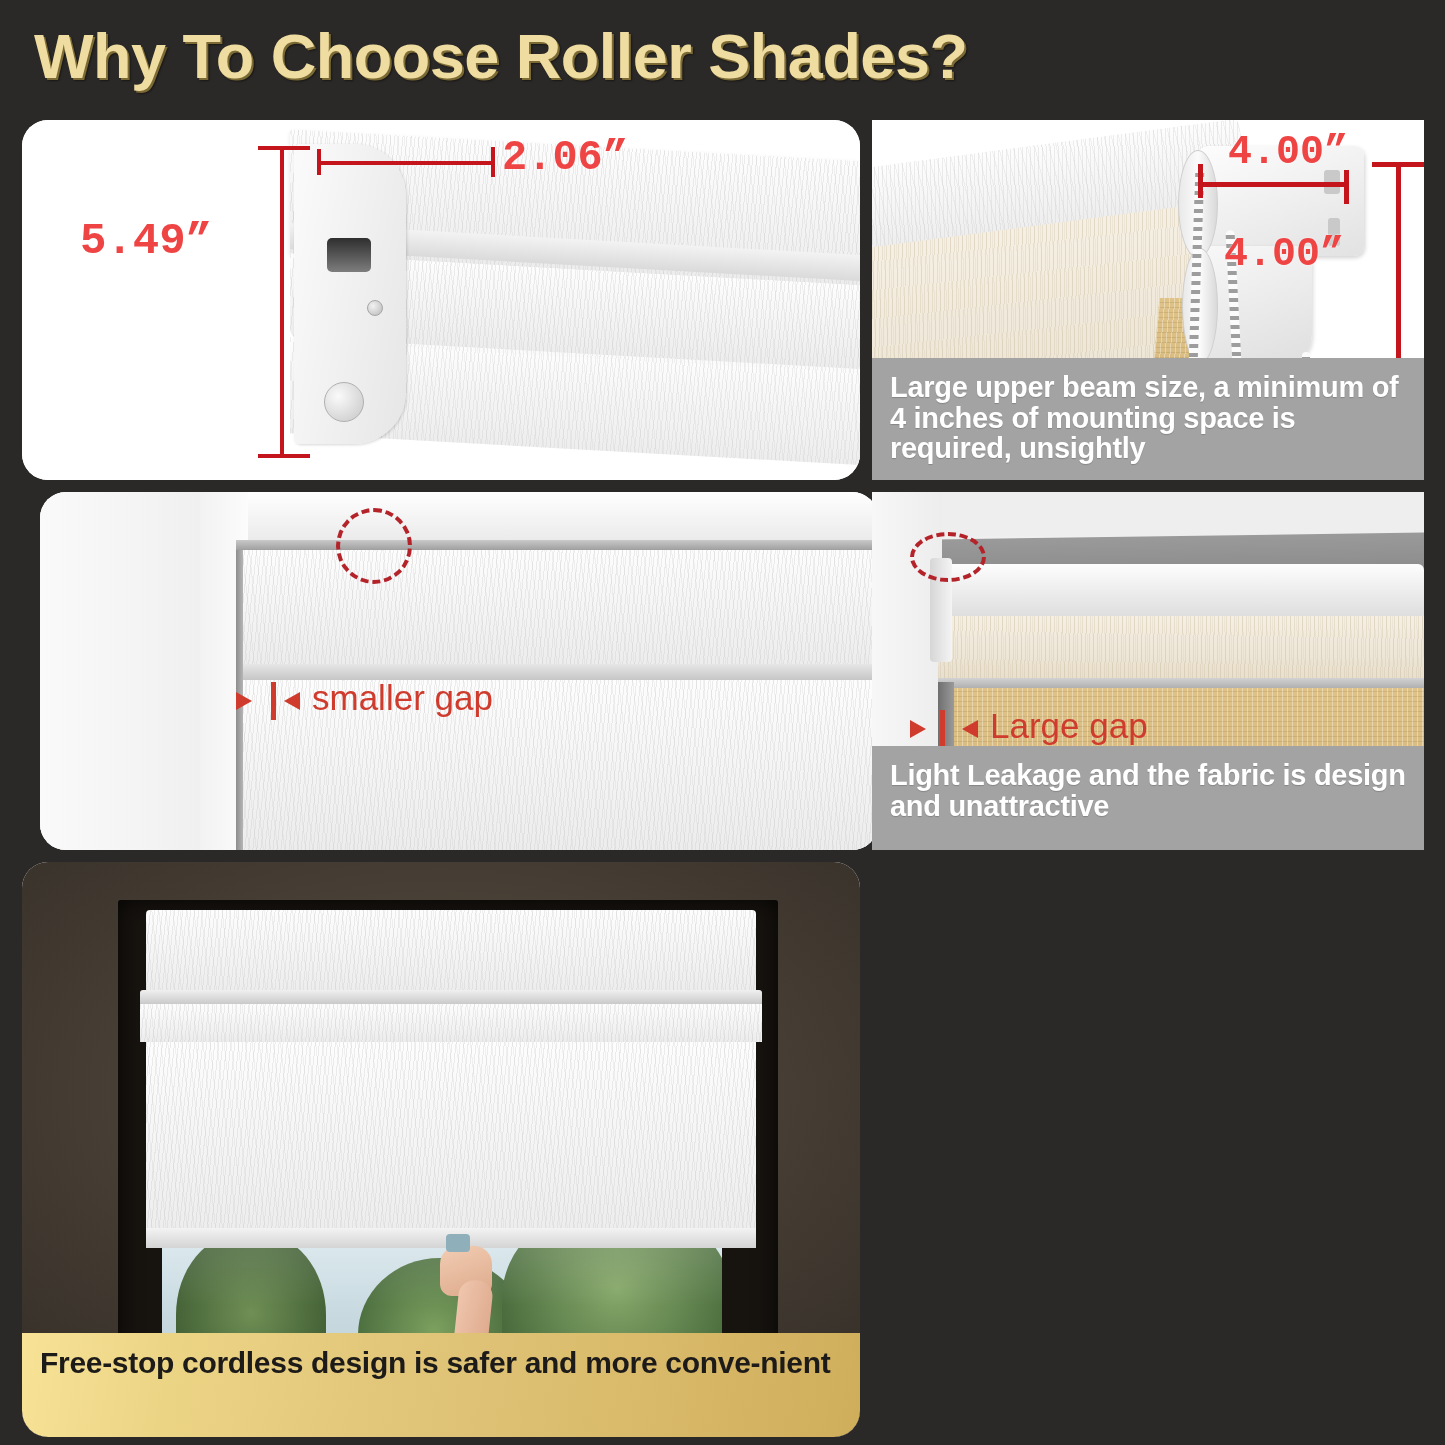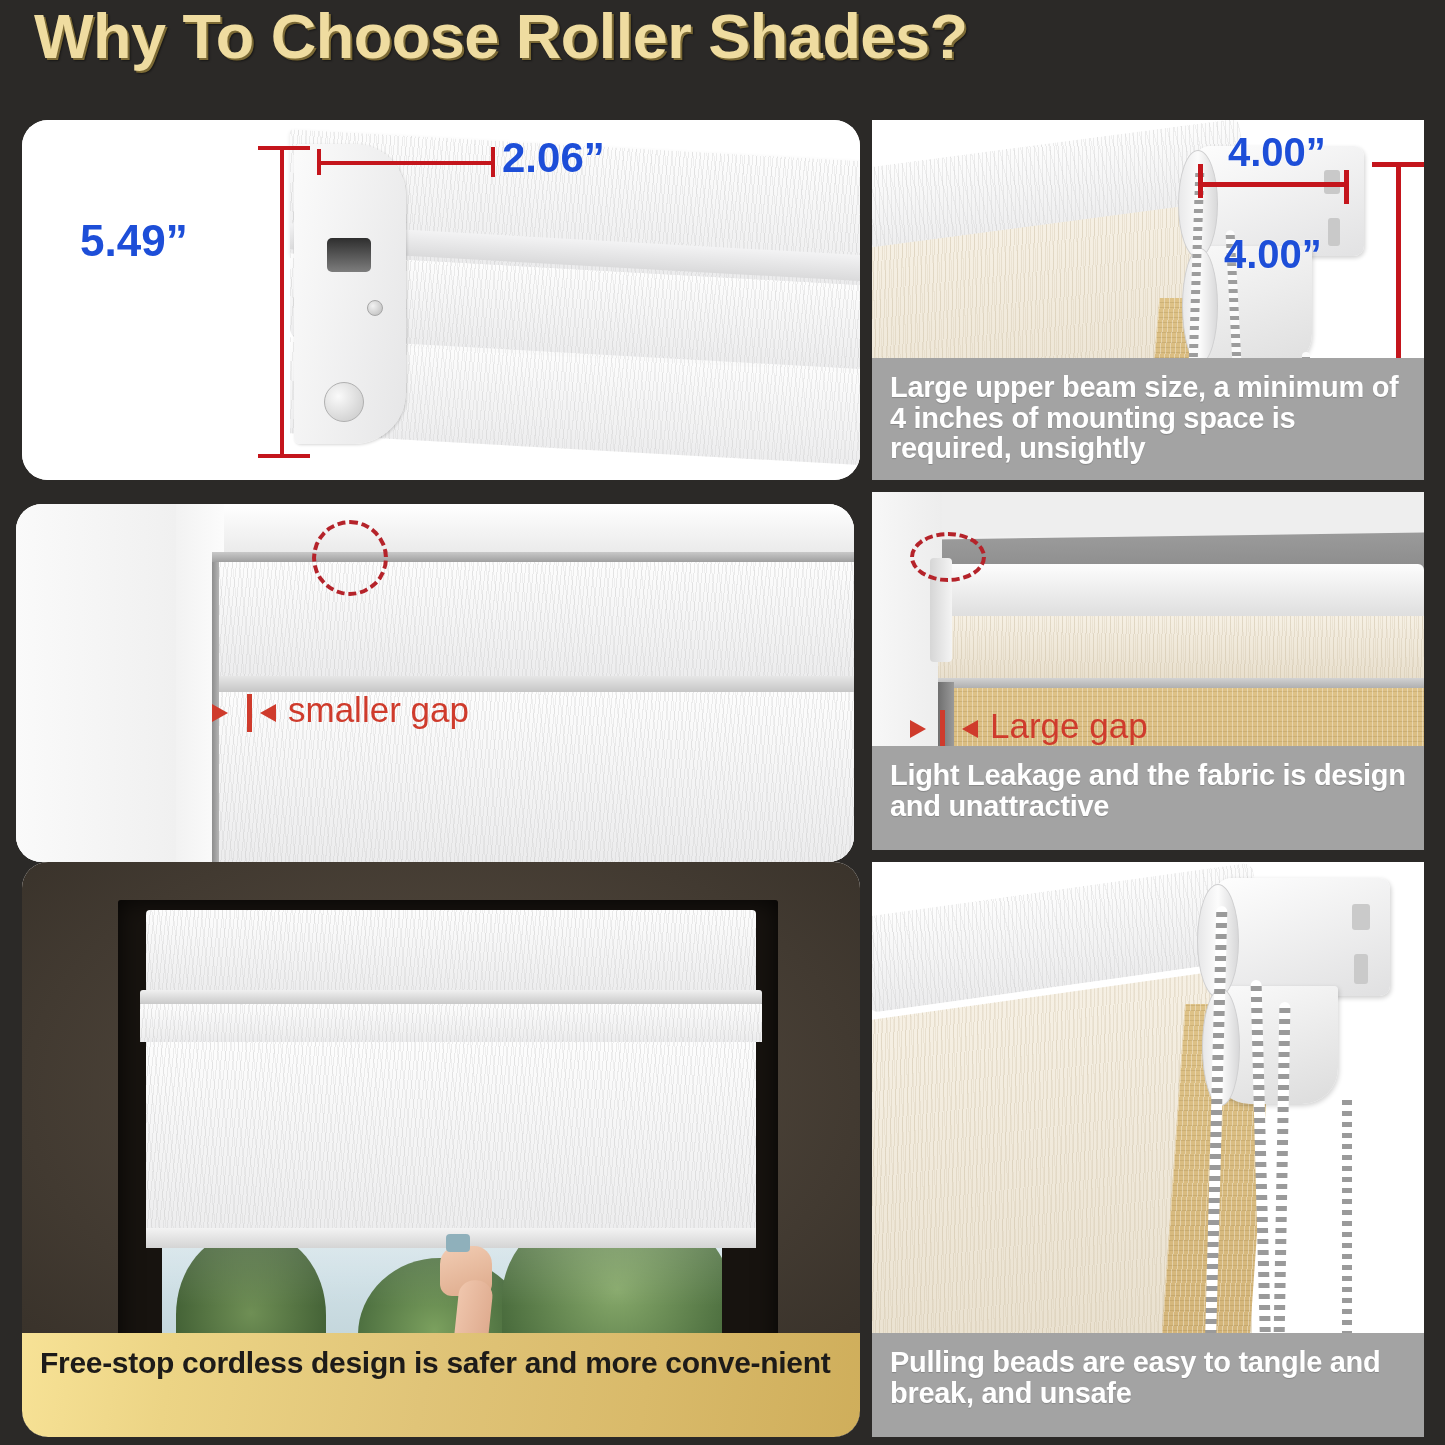--- a/index.html
+++ b/index.html
@@ -7,41 +7,41 @@
   body {
     background:#2b2927;
     font-family:"Liberation Sans", sans-serif;
     overflow:hidden;
     position:relative;
   }
 
   
   .title-bar{
     position:absolute; left:0; top:0; width:1146px; height:112px;
-    display:flex; align-items:flex-start;
+    display:flex; align-items:center;
   }
   .title-text{
     margin-left:34px;
     font-size:63px; font-weight:bold; letter-spacing:-0.5px;
     color:#efdca0;
     text-shadow:2px 2px 0 #7c6a35, 3px 3px 2px rgba(0,0,0,.45);
     white-space:nowrap;
   }
 
   
   .grid{ position:absolute; left:0; top:112px; width:1445px; height:1333px; }
 
   .panel{ position:absolute; overflow:hidden; background:#fff; }
   .panel.left { border-radius:26px; }
   .panel.right{ border-radius:0px; }
 
   
   .p-tl{ left:22px;  top:8px;   width:838px; height:360px; }
   .p-tr{ left:872px; top:8px;   width:552px; height:360px; }
-  .p-ml{ left:16px;  top:380px; width:838px; height:358px;margin-top:12px; }
+  .p-ml{ left:40px;  top:380px; width:838px; height:358px; }
   .p-mr{ left:872px; top:380px; width:552px; height:358px; }
   .p-bl{ left:22px;  top:750px; width:838px; height:575px; }
   .p-br{ left:872px; top:750px; width:552px; height:575px; }
 
   .photo{ position:absolute; inset:0; }
 
   
   .cap{
     position:absolute; left:0; right:0; bottom:0;
     padding:14px 18px 16px 18px;
@@ -83,22 +83,22 @@
   }
   .fabric-tan{
     background:
       repeating-linear-gradient(90deg, rgba(255,255,255,.34) 0 1px, rgba(0,0,0,0) 1px 5px),
       repeating-linear-gradient(0deg, rgba(120,95,40,.16) 0 1px, rgba(0,0,0,0) 1px 5px),
       linear-gradient(180deg,#dec287,#d3b478);
   }
 
   
   .dim-label{
-    position:absolute; color:#1d4ed8; font-weight:bold;
-    font-family:Liberation Sans, sans-serif;
+    position:absolute; color:#ef4444; font-weight:bold;
+    font-family:Liberation Mono, monospace;
     text-shadow:0 0 2px rgba(255,255,255,.9);
     white-space:nowrap;
   }
   .dim-line{ position:absolute; background:#c4151c; }
   .gap-label{
     position:absolute; color:#cf3b2c; font-weight:normal;
     white-space:nowrap;
   }
 
   
@@ -322,55 +322,14 @@
       <div style="position:absolute;left:430px;top:418px;width:34px;height:155px;
                   background:linear-gradient(100deg,#f0c7ae,#d79f81);
                   border-radius:16px;transform:rotate(6deg);"></div>
       <div style="position:absolute;left:424px;top:372px;width:24px;height:18px;
                   background:#8fb0bb;border-radius:4px;"></div>
     </div>
 
     <div class="cap gold tall">Free-stop cordless design is safer and more conve-nient</div>
   </div>
 
-  <div class="panel right p-br">
-    <div class="photo" style="background:#ffffff;">
-
-      <div style="position:absolute;left:-16px;top:56px;width:400px;height:96px;
-                  transform:rotate(-8deg);transform-origin:left top;border-radius:10px;" class="fabric-white"></div>
-
-      <div style="position:absolute;left:-14px;top:132px;width:394px;height:390px;
-                  transform:skewY(-8deg);" class="fabric-cream"></div>
-
-      <div style="position:absolute;left:300px;top:142px;width:88px;height:372px;
-                  transform:skewX(-4deg);" class="fabric-tan"></div>
-
-      <div style="position:absolute;left:342px;top:16px;width:176px;height:118px;
-                  background:linear-gradient(160deg,#fefefe,#e0e0e1);
-                  border-radius:18px 10px 10px 6px;box-shadow:1px 2px 5px rgba(0,0,0,.2);"></div>
-      <div style="position:absolute;left:342px;top:124px;width:124px;height:118px;
-                  background:linear-gradient(160deg,#fafafa,#dcdcdc);
-                  border-radius:4px 4px 36px 36px;box-shadow:1px 2px 5px rgba(0,0,0,.18);"></div>
-      <div style="position:absolute;left:480px;top:42px;width:18px;height:26px;background:#cacaca;border-radius:3px;"></div>
-      <div style="position:absolute;left:482px;top:92px;width:14px;height:30px;background:#cacaca;border-radius:3px;"></div>
-      <div style="position:absolute;left:325px;top:22px;width:42px;height:114px;border-radius:50%;
-                  background:linear-gradient(90deg,#e7e7e8,#fcfcfc,#d8d8d9);border:1px solid #cfcfd0;"></div>
-      <div style="position:absolute;left:330px;top:126px;width:38px;height:118px;border-radius:50%;
-                  background:linear-gradient(90deg,#e7e7e8,#fcfcfc,#d8d8d9);border:1px solid #cfcfd0;"></div>
-
-      <div style="position:absolute;left:338px;top:44px;width:11px;height:490px;
-                  background:repeating-linear-gradient(180deg,#ffffff 0 6px,#9a9a9a 6px 11px);
-                  border-radius:6px;transform:rotate(1.5deg);"></div>
-      <div style="position:absolute;left:384px;top:118px;width:11px;height:420px;
-                  background:repeating-linear-gradient(180deg,#ffffff 0 6px,#9a9a9a 6px 11px);
-                  border-radius:6px;transform:rotate(-1.5deg);"></div>
-      <div style="position:absolute;left:404px;top:140px;width:11px;height:398px;
-                  background:repeating-linear-gradient(180deg,#ffffff 0 6px,#9a9a9a 6px 11px);
-                  border-radius:6px;transform:rotate(1deg);"></div>
-      <div style="position:absolute;left:470px;top:232px;width:10px;height:306px;
-                  background:repeating-linear-gradient(180deg,#ffffff 0 6px,#9a9a9a 6px 11px);
-                  border-radius:6px;"></div>
-    </div>
-
-    <div class="cap gray">Pulling beads are easy to tangle and break, and unsafe</div>
-  </div>
 
 </div>
 
 </body></html>

